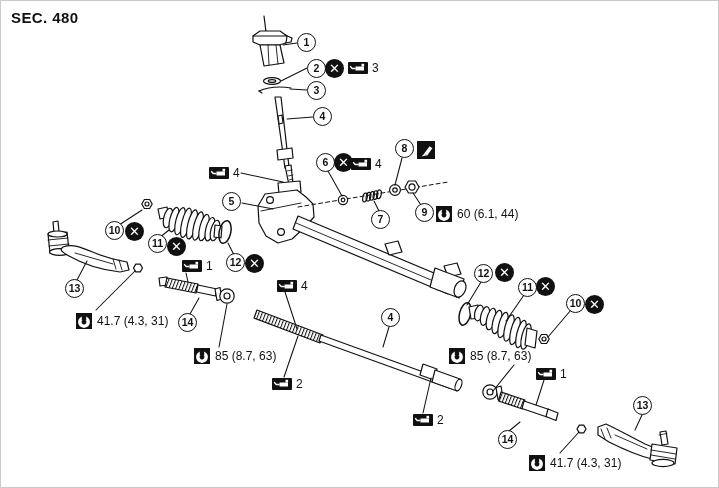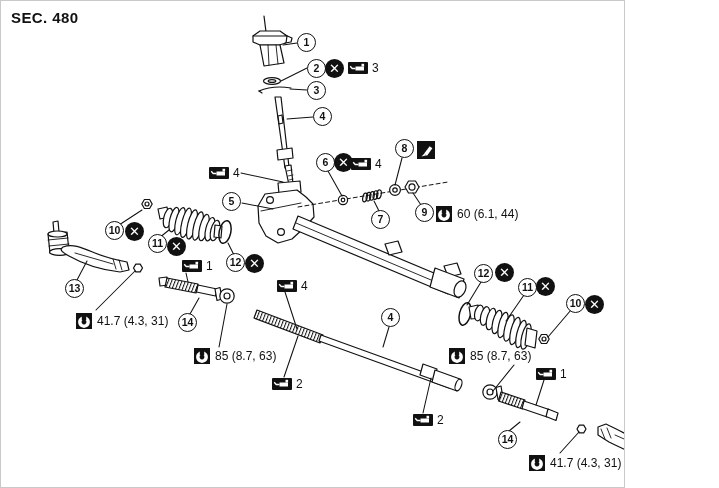--- a/index.html
+++ b/index.html
@@ -1,17 +1,17 @@
 <!DOCTYPE html>
 <html><head>
 <meta charset="utf-8">
 <style>
   html,body{margin:0;padding:0;background:#ffffff;}
   .stage{
-    position:relative;width:625px;height:488px;background:#ffffff;
+    position:relative;width:719px;height:488px;background:#ffffff;
     border:1px solid #c9c9c9;box-sizing:border-box;overflow:hidden;
     font-family:"Liberation Sans","DejaVu Sans",sans-serif;color:#111;
   }
   .abs{position:absolute;}
   .sec-label{font-weight:bold;font-size:15px;letter-spacing:.4px;color:#111;}
   svg.lineart{position:absolute;left:0;top:0;}
   
   .co{
     position:absolute;width:19px;height:19px;box-sizing:border-box;
     border:1.6px solid #111;border-radius:50%;background:#fff;

